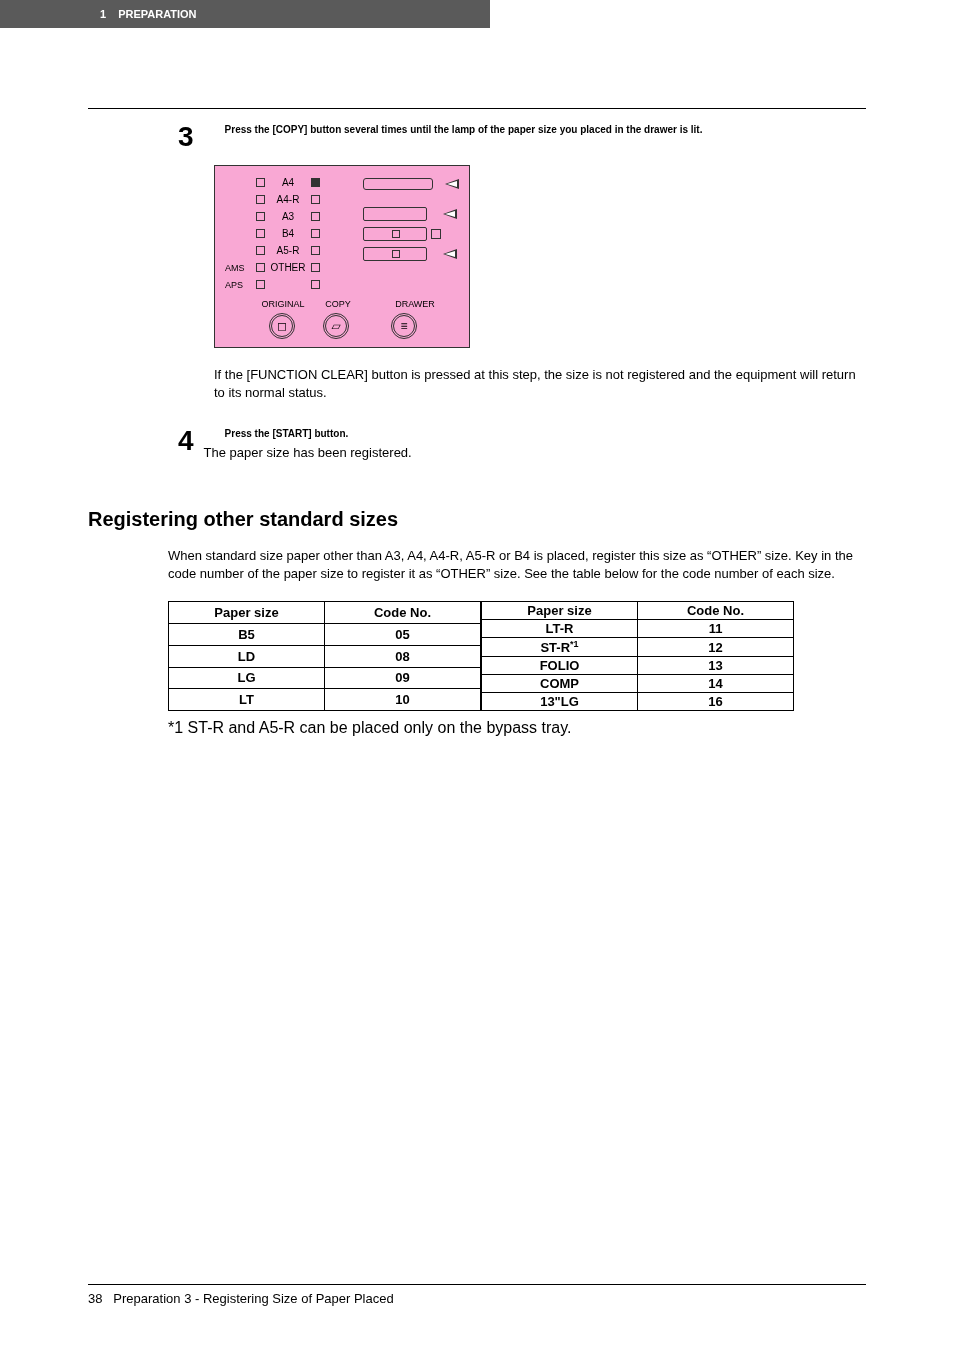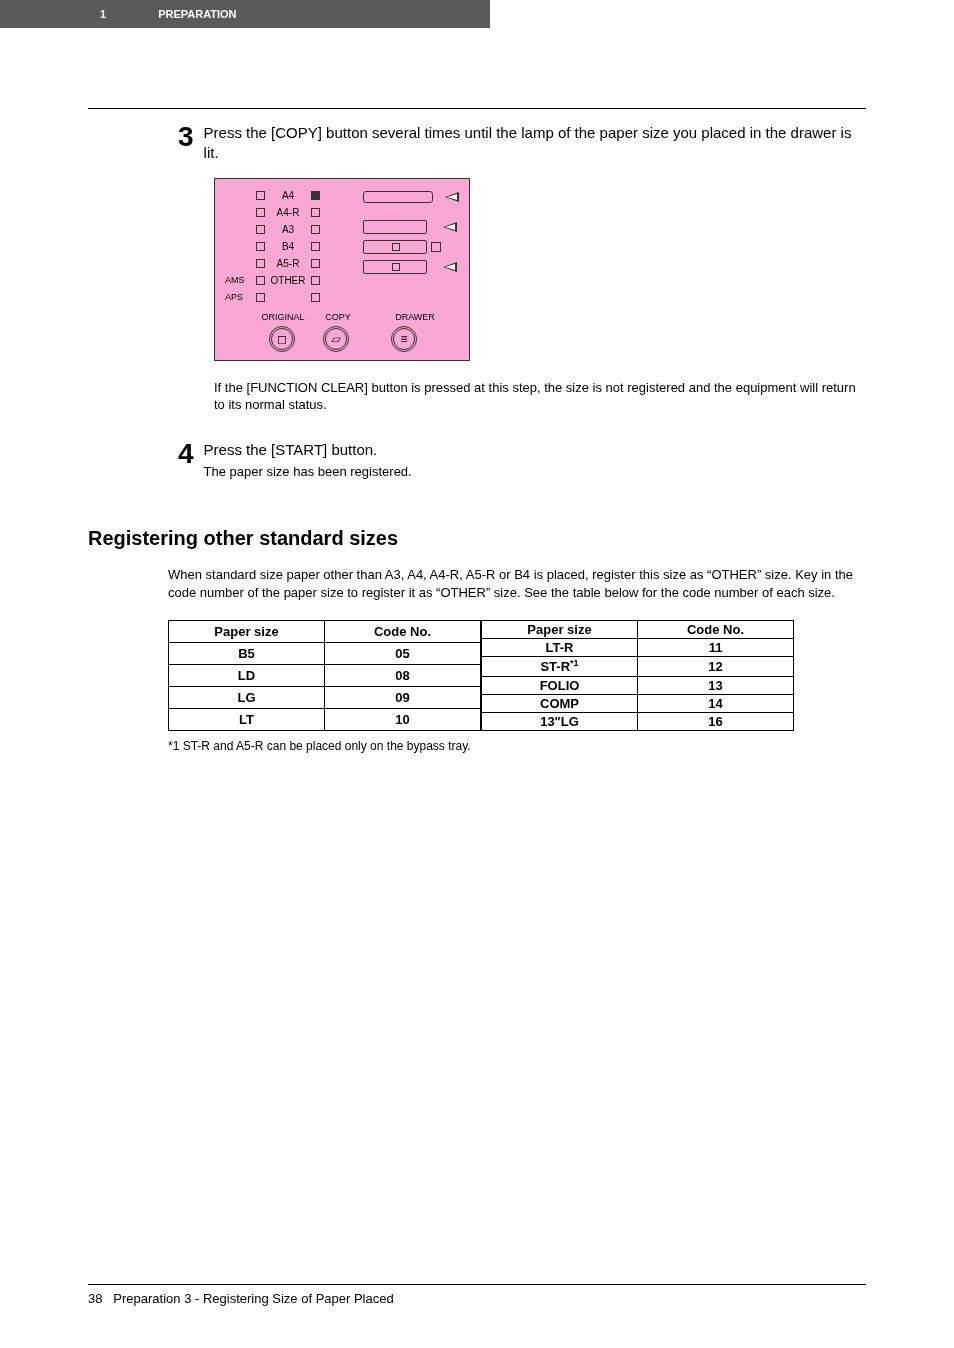--- a/index.html
+++ b/index.html
@@ -25,21 +25,20 @@
     }
     .header-bar .page-num {
       margin-left: 100px;
       margin-right: 12px;
       font-size: 11px;
       font-weight: bold;
     }
     .header-bar .title {
       font-size: 11px;
       font-weight: bold;
-      margin-left: 40px;
     }
     .content {
       padding: 0 88px 0 88px;
       margin-top: 80px;
     }
     .top-rule {
       border: none;
       border-top: 1px solid #000;
       margin-bottom: 14px;
     }
@@ -53,23 +52,24 @@
       font-size: 28px;
       font-weight: bold;
       margin-right: 10px;
       line-height: 1;
       font-family: Arial, sans-serif;
     }
     .step-text {
       flex: 1;
     }
     .step-title {
-      font-size: 15px;
-      font-weight: normal;
+      font-size: 10px;
+      font-weight: bold;
       line-height: 1.35;
+      margin-left: 21px;
     }
     .step-body {
       font-size: 13px;
       margin-top: 4px;
     }
     .diagram {
       margin-left: 126px;
       margin-top: 14px;
       margin-bottom: 18px;
     }
@@ -254,21 +254,21 @@
     table.codes th {
       font-weight: bold;
       background: #fff;
     }
     table.codes .col-size { width: 156px; }
     table.codes .col-code { width: 156px; }
     sup {
       font-size: 9px;
     }
     .footnote {
-      font-size: 12px;
+      font-size: 16px;
       margin-left: 80px;
       margin-top: 4px;
     }
     .footer {
       position: absolute;
       bottom: 42px;
       left: 88px;
       right: 88px;
     }
     .footer-rule {

